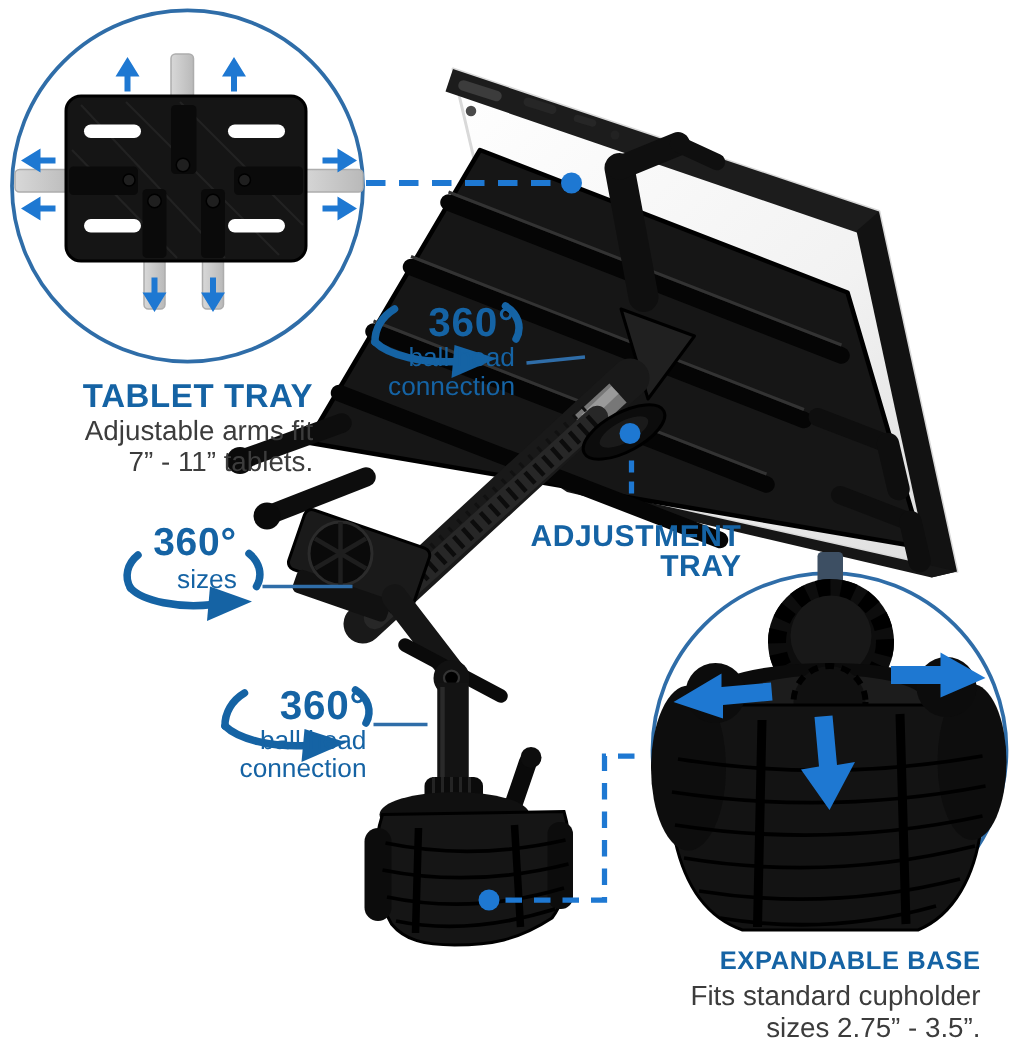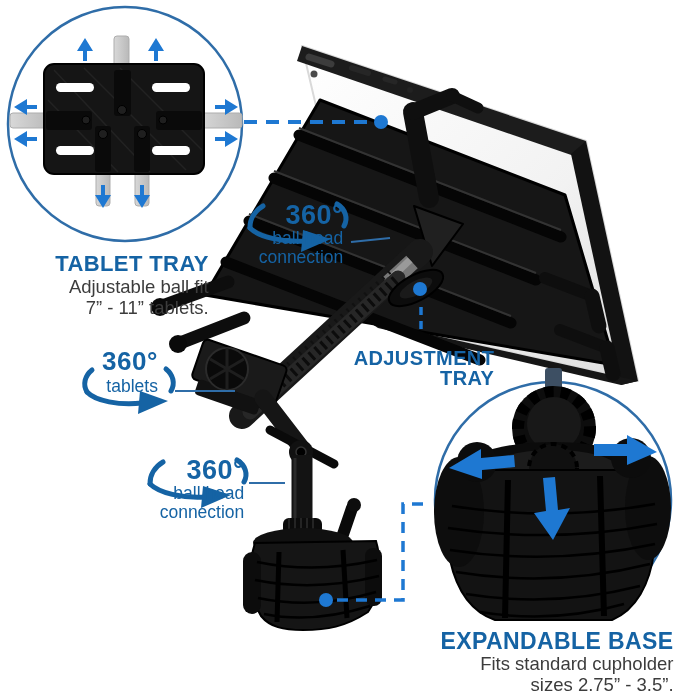--- a/index.html
+++ b/index.html
@@ -16,21 +16,21 @@
     font-family:"Liberation Sans", sans-serif;
   }
   .stage svg{position:absolute;left:0;top:0;}
   .txt{position:absolute;text-align:right;transform:translateX(-50%);white-space:nowrap;}
   .blue-head{color:var(--label-blue);font-weight:700;letter-spacing:.4px;}
   .body-line{color:var(--body-text);}
   .deg{color:var(--label-blue);font-weight:700;font-size:27px;letter-spacing:.5px;line-height:27px;}
   .bh-lines{color:var(--label-blue);font-size:17.5px;line-height:19px;font-weight:500;}
   .tray-block .blue-head{font-size:22px;line-height:24px;}
   .tray-block .body-line{font-size:18.5px;line-height:21px;}
-  .exp-block .blue-head{font-size:23px;line-height:24px;}
+  .exp-block .blue-head{font-size:17px;line-height:24px;}
   .exp-block .body-line{font-size:18.5px;line-height:21px;}
   .adj-block{color:var(--label-blue);font-weight:700;font-size:20px;line-height:20px;letter-spacing:.4px;}
   .swivel-word{color:var(--label-blue);font-size:17.5px;line-height:18px;margin-top:2px;font-weight:500;}
   
   .circ{fill:none;stroke:var(--line-blue);stroke-width:2.5px;}
   .conn{stroke:var(--line-blue);stroke-width:2.2px;fill:none;}
   .dash{stroke:var(--accent-blue);fill:none;}
   .dot{fill:var(--accent-blue);}
   .rot{stroke:var(--label-blue);stroke-width:5px;fill:none;stroke-linecap:round;}
   .rot-head{fill:var(--label-blue);}
@@ -232,40 +232,40 @@
       <circle class="dot" cx="381" cy="122" r="7"></circle>
       <path class="dash" d="M421 329 V302" stroke-width="3.5" stroke-dasharray="8 6"></path>
       <circle class="dot" cx="420" cy="289" r="7"></circle>
       <path class="dash" d="M337 600 H403 V504 H430" stroke-width="3.5" stroke-dasharray="11 8"></path>
       <circle class="dot" cx="326" cy="600" r="7"></circle>
     </g>
   </svg>
 
   <div class="txt tray-block" style="left:132px;top:252px;">
     <div class="blue-head">TABLET TRAY</div>
-    <div class="body-line">Adjustable ball fit</div>
+    <div class="body-line">Adjustable arms fit</div>
     <div class="body-line">7” - 11” tablets.</div>
   </div>
 
   <div class="txt" style="left:301px;top:202px;">
     <div class="deg">360°</div>
     <div class="bh-lines">
       <div>ball head</div>
       <div>connection</div>
     </div>
   </div>
 
   <div class="txt adj-block" style="left:424px;top:348px;">
     <div>ADJUSTMENT</div>
     <div>TRAY</div>
   </div>
 
   <div class="txt" style="left:130px;top:348px;">
     <div class="deg" style="font-size:26px;">360°</div>
-    <div class="swivel-word">tablets</div>
+    <div class="swivel-word">sizes</div>
   </div>
 
   <div class="txt" style="left:202px;top:457px;">
     <div class="deg">360°</div>
     <div class="bh-lines">
       <div>ball head</div>
       <div>connection</div>
     </div>
   </div>
 

